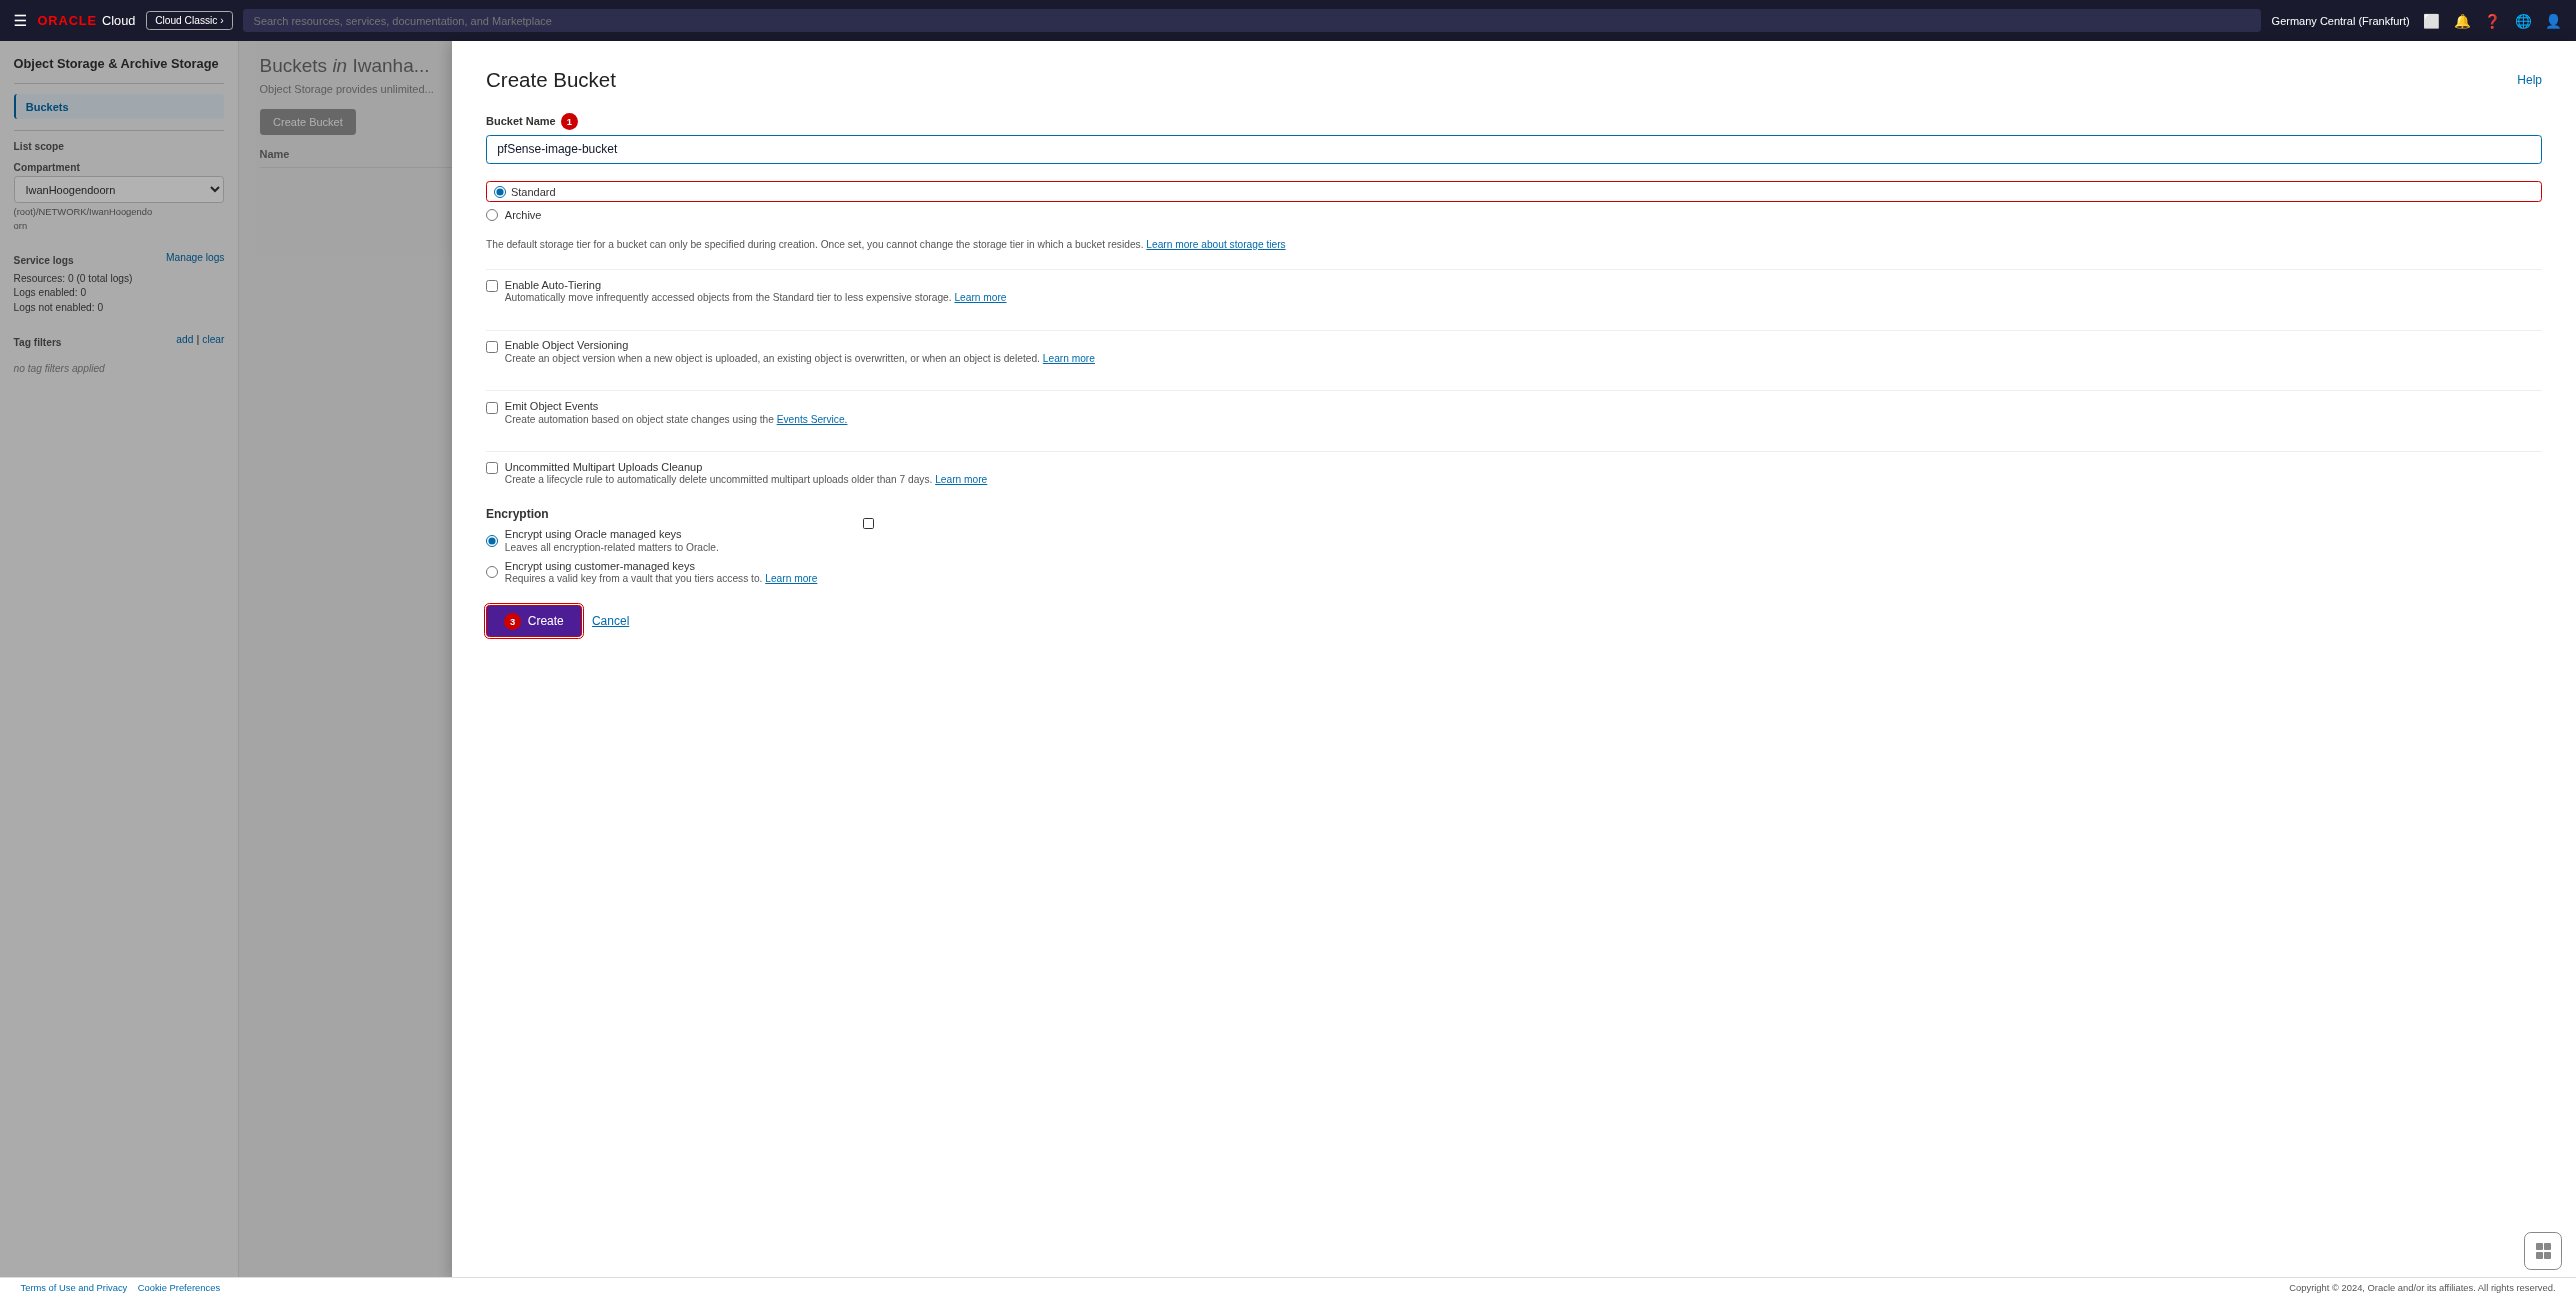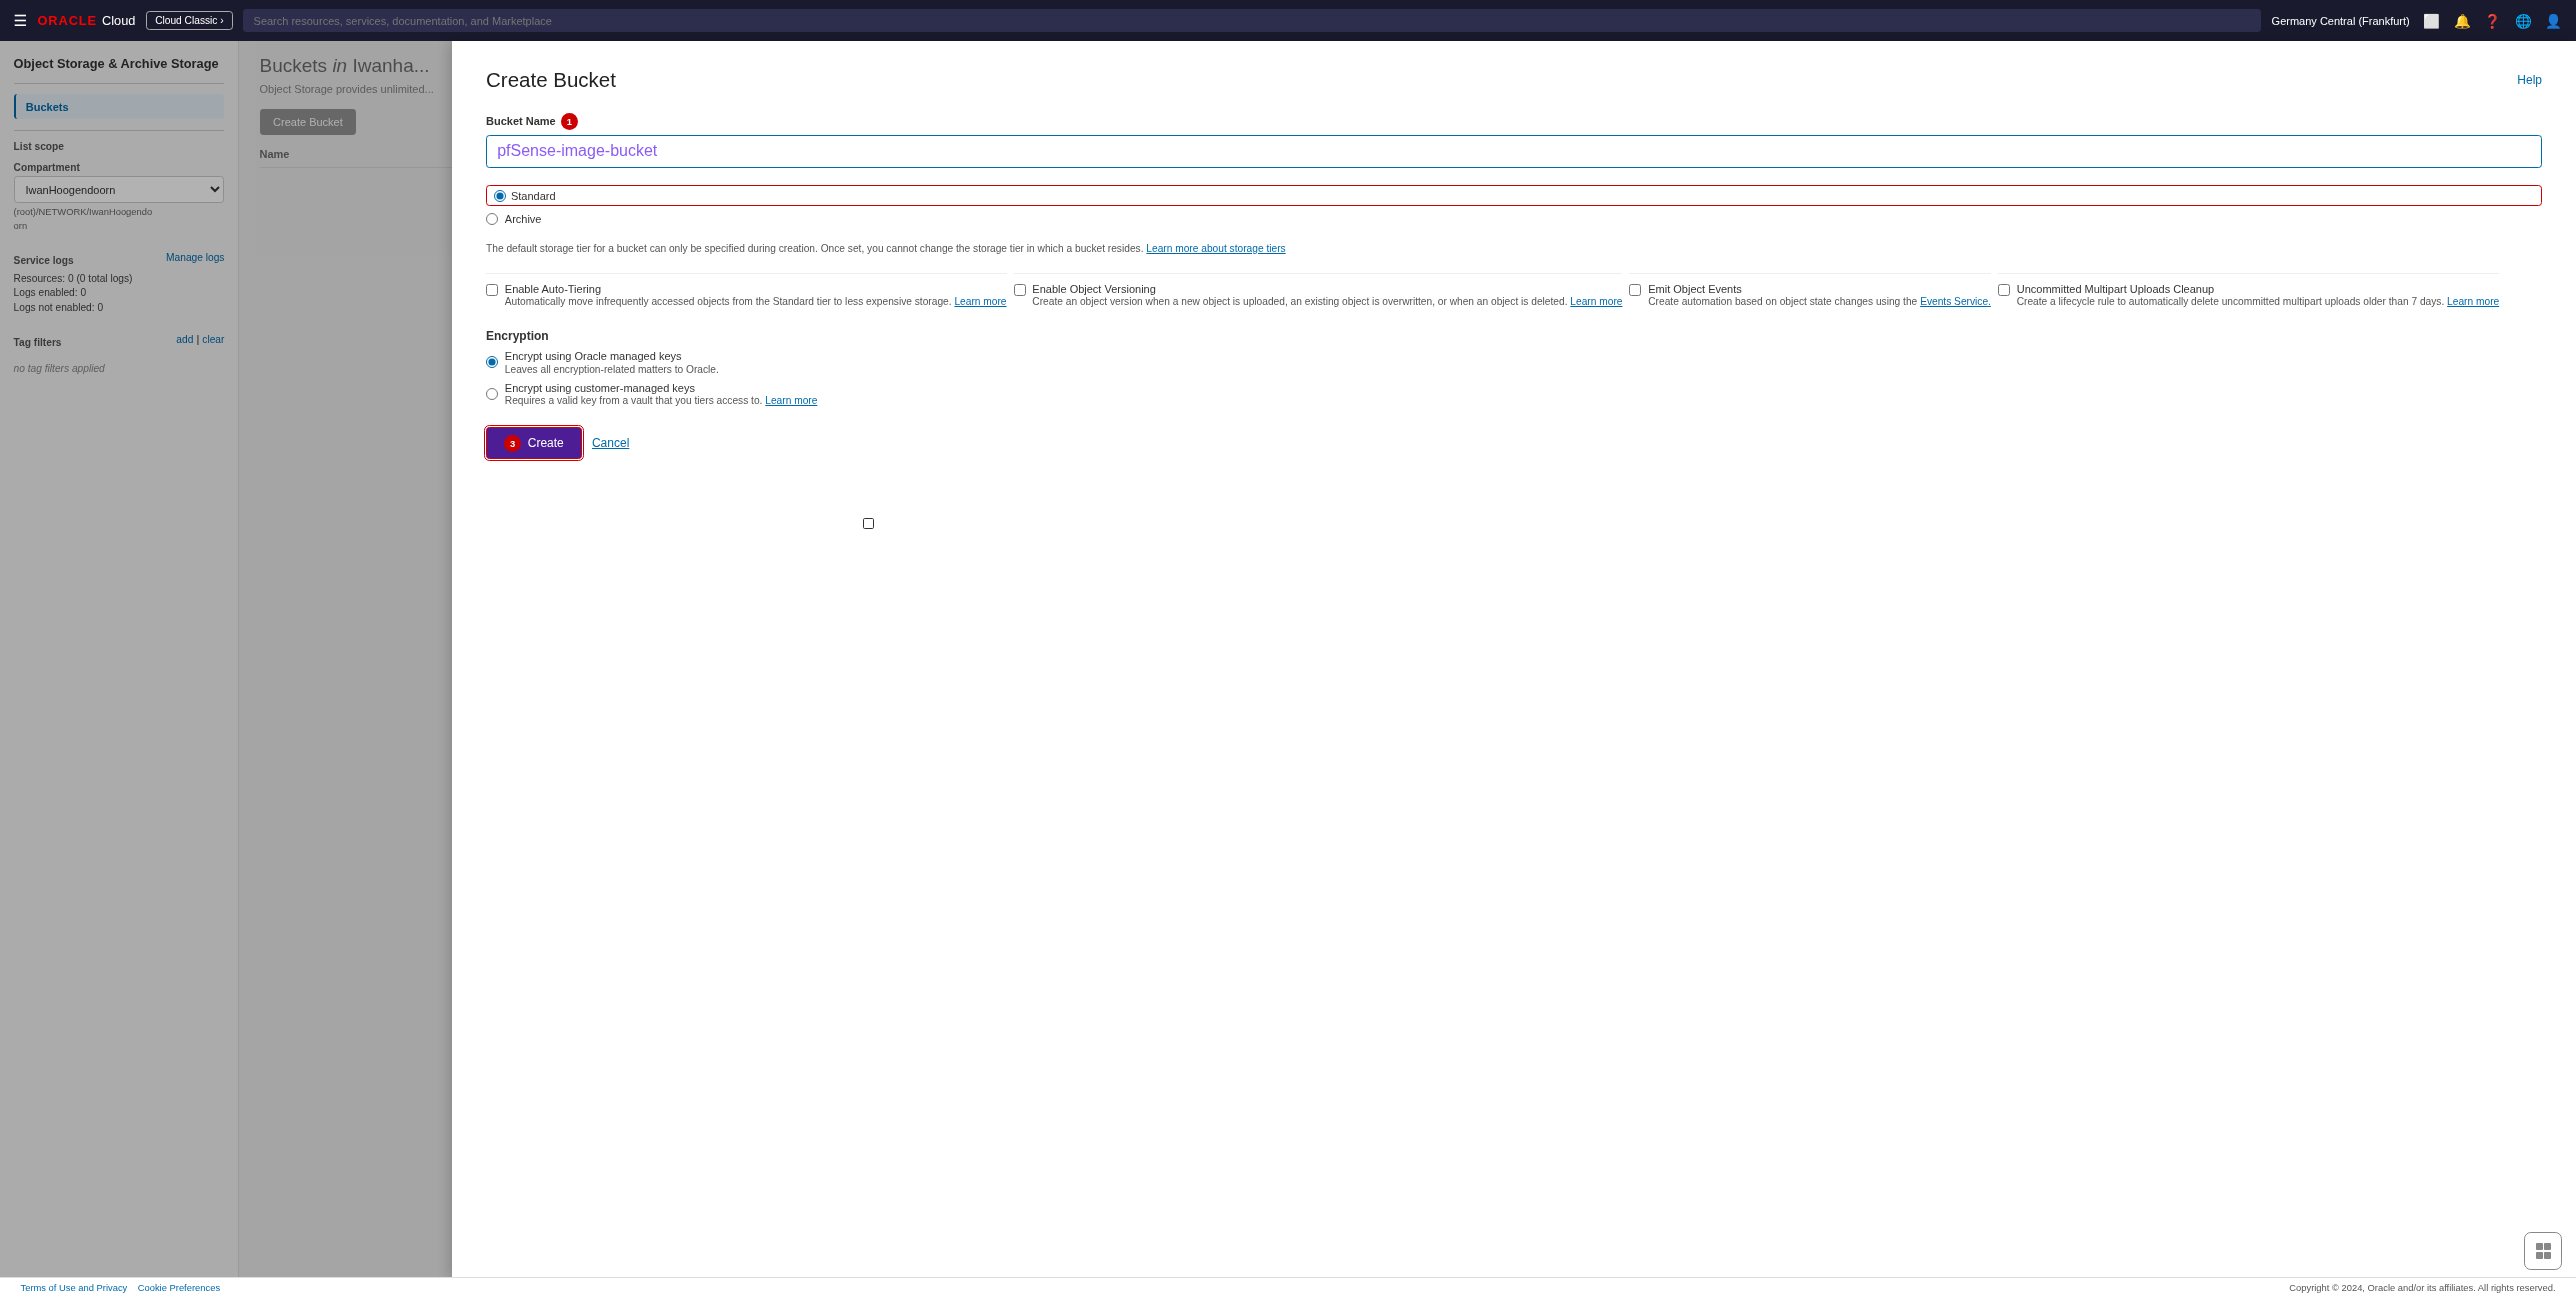--- a/index.html
+++ b/index.html
@@ -150,42 +150,42 @@
       color: #fff;
       border-radius: 50%;
       font-size: 9.4px;
       font-weight: bold;
     }
     .form-input {
       width: 100%;
       border: 1.7px solid #006aac;
       border-radius: 3.4px;
       padding: 6.8px 10.2px;
-      font-size: 16px;
-      color: #8b5cf6;
+      font-size: 12px;
+      color: #0f172a;
       outline: none;
     }
 
     .radio-group { display: flex; flex-direction: column; gap: 6.8px; margin-bottom: 6.8px; }
     .radio-option { display: flex; align-items: center; gap: 6.8px; font-size: 11px; }
     .radio-option input[type="radio"] { accent-color: #006aac; width: 12px; height: 12px; }
 
     .highlight-box {
       border: 1.7px solid #c00;
       border-radius: 3.4px;
       padding: 3.4px 6.8px;
       display: inline-flex;
       align-items: center;
       gap: 5.1px;
     }
 
     .form-description { font-size: 10.2px; color: #555; margin-top: 16px; line-height: 1.5; }
     .form-description a { color: #006aac; }
 
-    .checkbox-group { display: flex; gap: 7px; }
+    .checkbox-group { display: flex; flex-direction: column; gap: 18px; }
     .checkbox-option { display: flex; align-items: flex-start; gap: 6.8px; padding: 8.5px 0; border-top: 0.9px solid #eee; }
     .checkbox-option input[type="checkbox"] { margin-top: 1.7px; width: 12px; height: 12px; }
     .checkbox-label { font-size: 11px; font-weight: 500; color: #333; }
     .checkbox-desc { font-size: 10.2px; color: #555; margin-top: 1.7px; }
     .checkbox-desc a { color: #006aac; }
 
     .section-heading { font-size: 12px; font-weight: 600; color: #333; margin: 13.6px 0 6.8px; }
 
     .action-row { display: flex; align-items: center; gap: 10.2px; margin-top: 20.5px; }
     .btn-create {

